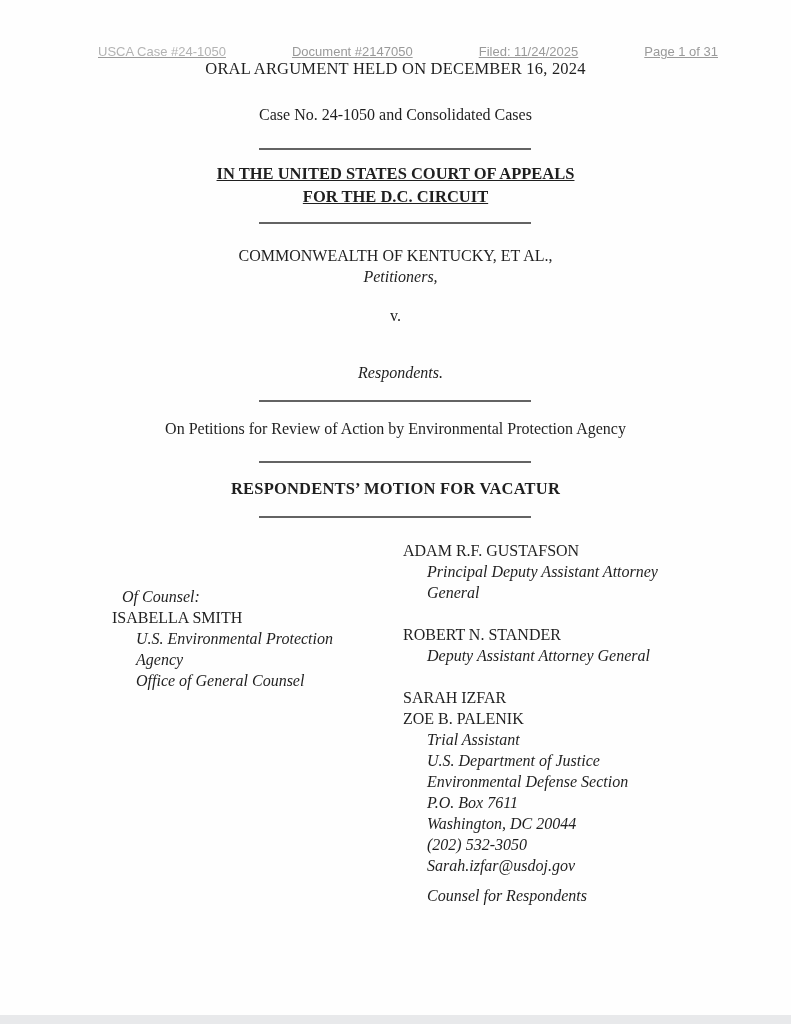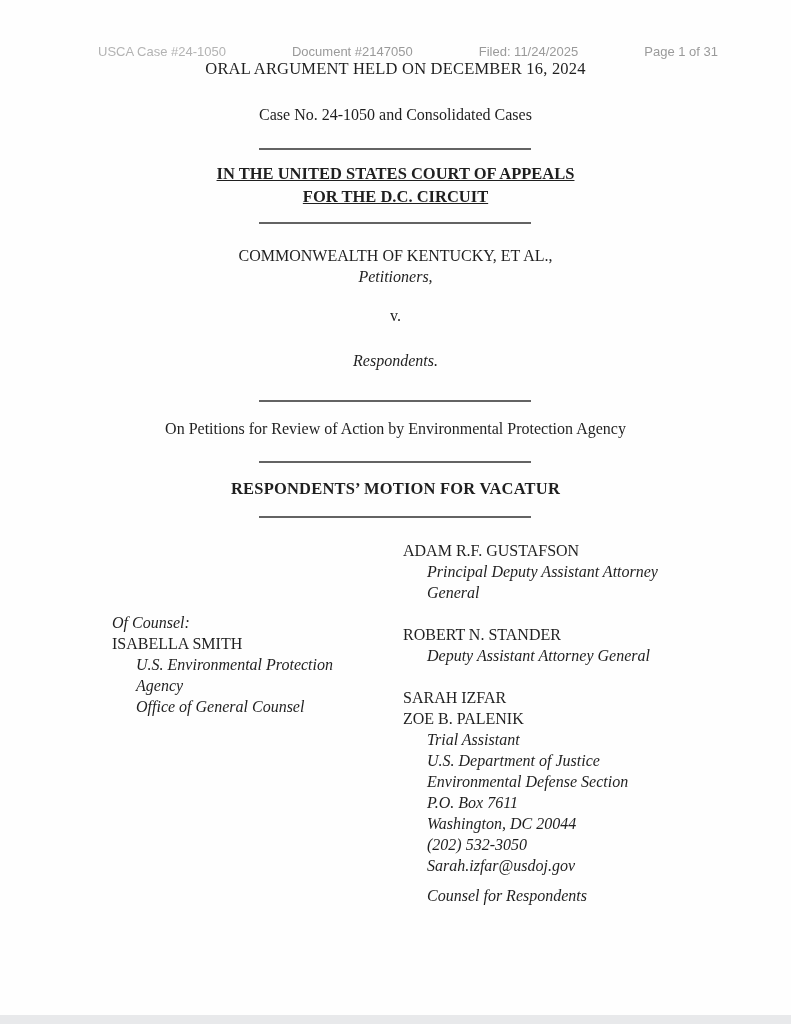--- a/index.html
+++ b/index.html
@@ -9,33 +9,34 @@
     width: 791px;
     height: 1024px;
     margin: 0 auto;
     background: #fefefe;
     font-family: "Liberation Serif", serif;
     color: #1f1f1f;
     overflow: hidden;
   }
   .abs { position: absolute; left: 0; right: 0; }
   .center { text-align: center; }
-  .italic { font-style: italic; }
+  .italic { font-style: italic; padding-left: 10px; }
 
   .stamp {
     position: absolute;
     top: 44px;
     left: 98px;
     width: 620px;
     display: flex;
     justify-content: space-between;
     font-family: "Liberation Sans", sans-serif;
     font-size: 13px;
     color: #9a9a9a;
     white-space: nowrap;
+    text-decoration: underline;
   }
   .stamp .faded { color: #b3b3b3; }
 
   .oral-line   { top: 59px;  font-size: 16.5px; letter-spacing: 0.2px; }
   .case-line   { top: 106px; font-size: 16px; }
 
   .rule {
     position: absolute;
     left: 259px;
     width: 272px;
@@ -47,27 +48,27 @@
   .rule3 { top: 400px; }
   .rule4 { top: 461px; }
   .rule5 { top: 516px; }
 
   .court-block { top: 162px; font-size: 16.5px; font-weight: bold; line-height: 23px; text-decoration: underline; }
 
   .petitioner       { top: 247px; font-size: 16px; }
   .petitioner-role  { top: 268px; font-size: 16px; }
   .versus           { top: 307px; font-size: 16px; }
   .respondent       { top: 343px; font-size: 16px; }
-  .respondent-role  { top: 352px; font-size: 16px; }
+  .respondent-role  { top: 364px; font-size: 16px; }
 
   .review-line { top: 420px; font-size: 16px; }
   .motion-line { top: 479px; font-size: 16.5px; font-weight: bold; letter-spacing: 0.2px; }
 
   .col { position: absolute; font-size: 16px; line-height: 21px; white-space: nowrap; }
-  .col-left  { left: 112px; top: 612px; width: 280px; }
+  .col-left  { left: 112px; top: 586px; width: 280px; }
   .col-right { left: 403px; top: 540px; width: 310px; }
   .col .indent { padding-left: 24px; font-style: italic; }
   .col .blank  { height: 21px; }
   .col .sig    { margin-top: 9px; }
 
   .page-bottom-edge {
     position: absolute;
     left: 0; right: 0; bottom: 0;
     height: 9px;
     background: #e8e9eb;

